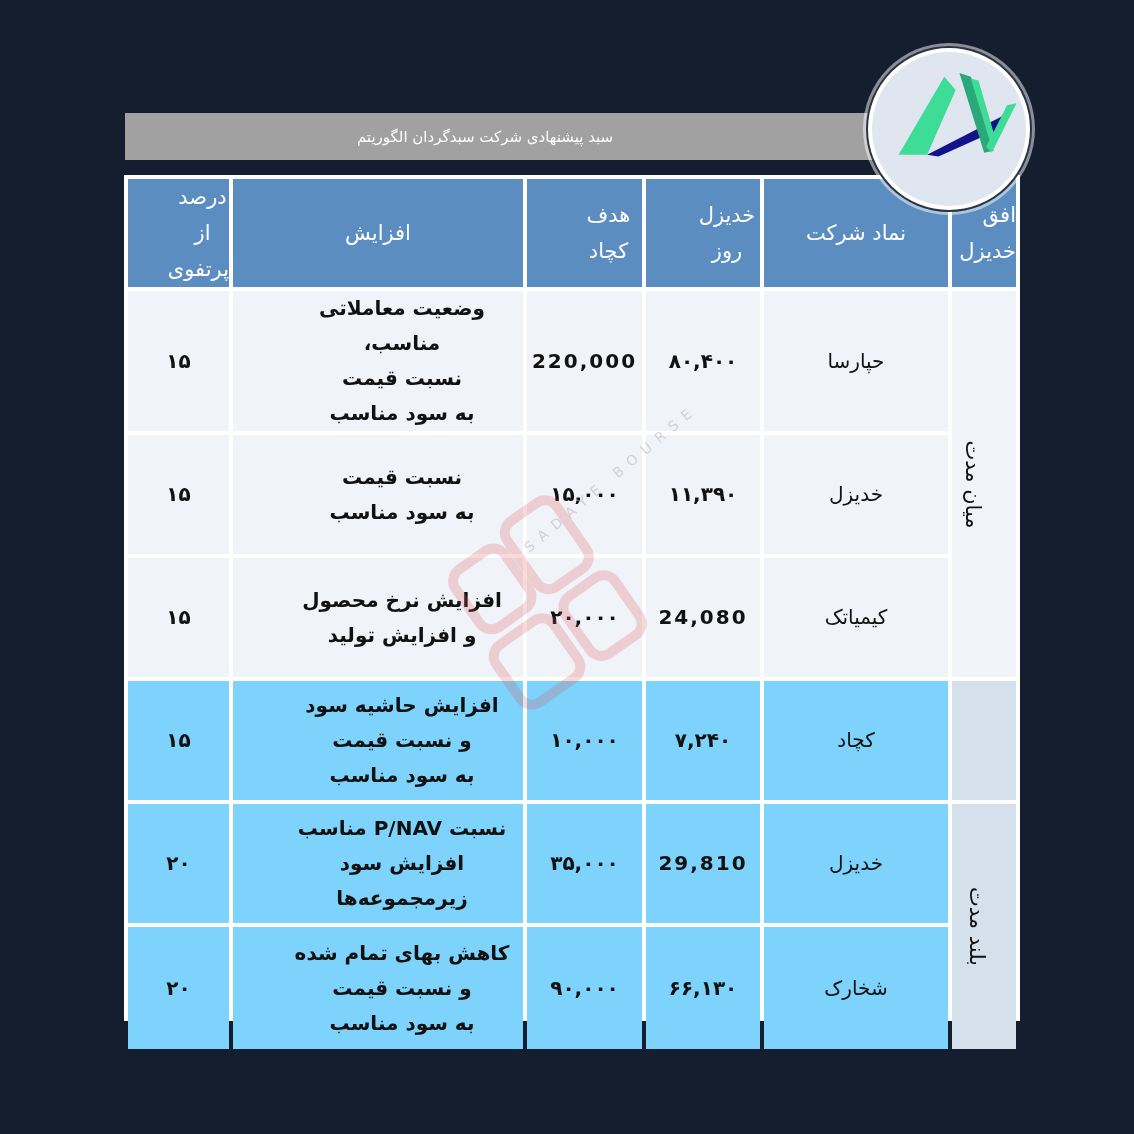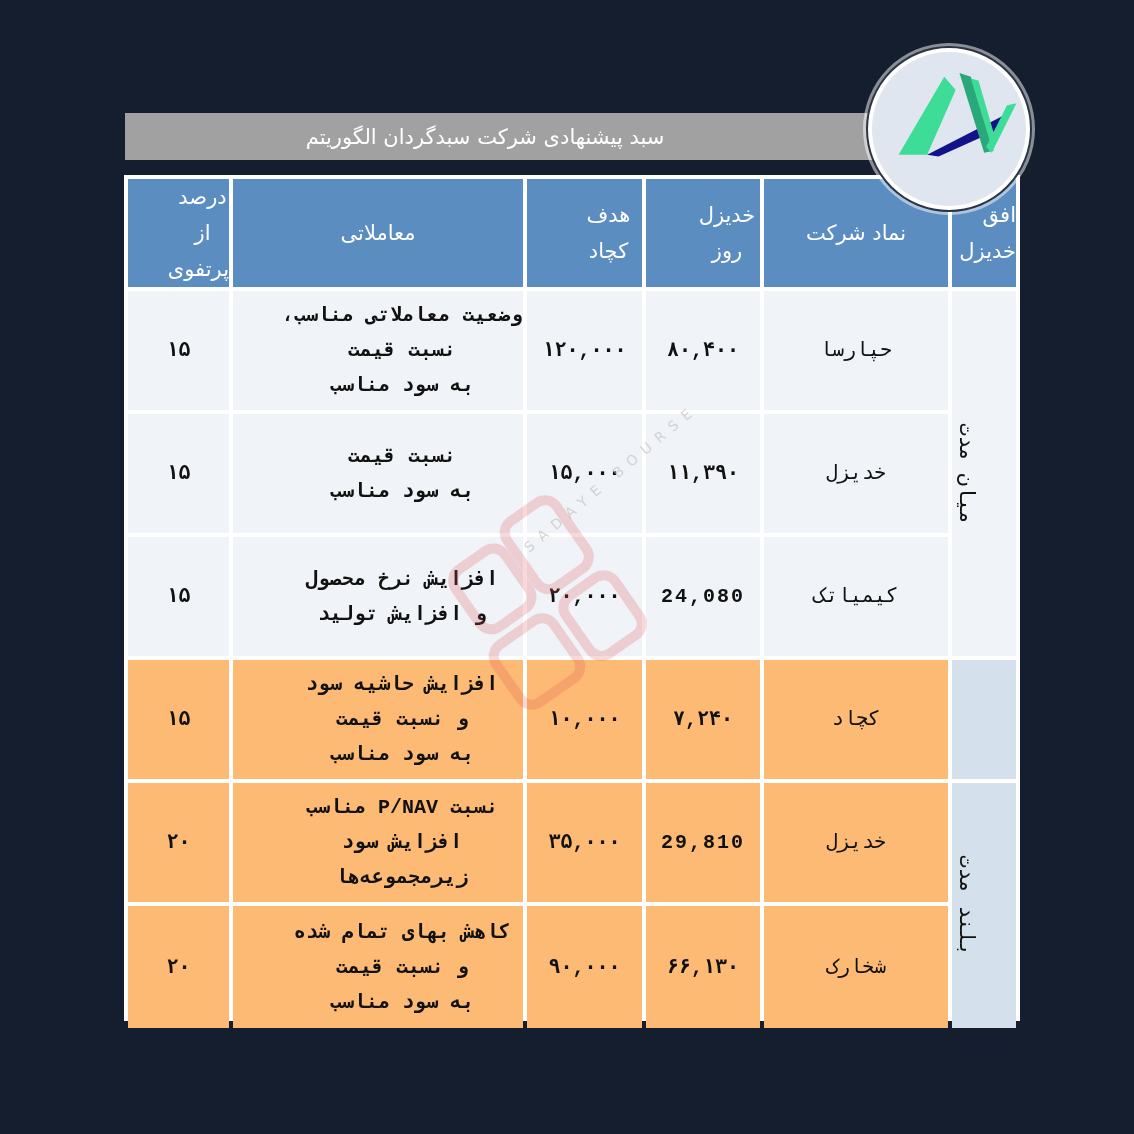--- a/index.html
+++ b/index.html
@@ -4,21 +4,21 @@
 <style>
   html, body { margin:0; padding:0; }
   body {
     width:1134px; height:1134px; background:#141e2e; position:relative; overflow:hidden;
     font-family:"DejaVu Sans", sans-serif;
   }
   .title-bar {
     position:absolute; left:125px; top:113px; width:760px; height:47px;
     background:#a1a1a1; color:#ffffff; direction:rtl;
     display:flex; align-items:center; justify-content:center;
-    font-size:21px; padding-right:40px; box-sizing:border-box;
+    font-size:15px; padding-right:40px; box-sizing:border-box;
   }
   .logo {
     position:absolute; left:868px; top:48px; width:162px; height:162px; border-radius:50%;
     background:#dfe6ef; border:4px solid #ffffff; box-sizing:border-box;
     box-shadow:0 0 0 2px #2a3444, 0 0 0 5px rgba(255,255,255,0.5);
     z-index:5; overflow:hidden;
   }
   .logo svg { width:100%; height:100%; }
   .table-wrap {
     position:absolute; left:124px; top:175px; width:896px; height:846px;
@@ -27,24 +27,24 @@
   table {
     position:absolute; left:0; top:0; width:896px; height:846px;
     border-collapse:separate; border-spacing:4px; direction:rtl; table-layout:fixed;
   }
   th {
     background:#5b8dc0; color:#ffffff; font-weight:normal; font-size:21px; line-height:36px;
     text-align:center; vertical-align:middle; padding:0;
   }
   td {
     text-align:center; vertical-align:middle; color:#111111; font-size:20px; line-height:35px;
-    font-weight:bold; padding:0;font-family:Liberation Mono, monospace;
+    font-weight:bold; padding:0;
   }
   tr.light td { background:#f0f3f8; }
-  tr.dark td { background:#fdba74; }
+  tr.dark td { background:#7dd3fc; }
   td.horizon-light { background:#f0f3f8 !important; }
   td.horizon-dark { background:#d4e1ed !important; }
   .vtext {
     display:inline-block; transform:rotate(90deg); white-space:nowrap; font-weight:normal; font-size:21px;
   }
   .num { font-weight:bold; letter-spacing:2px; direction:rtl; }
   .desc-line { display:block;padding-left:48px; }
   .watermark {
     position:absolute; left:440px; top:480px; width:230px; height:240px; pointer-events:none;
     opacity:0.22; z-index:3;
@@ -99,33 +99,33 @@
           </th>
         <th>نماد شرکت</th>
         <th>
             <span class="desc-line">خدیزل</span>
             <span class="desc-line">روز</span>
           </th>
         <th>
             <span class="desc-line">هدف</span>
             <span class="desc-line">کچاد</span>
           </th>
-        <th>معاملاتی</th>
+        <th>افزایش</th>
         <th>
             <span class="desc-line">درصد از</span>
             <span class="desc-line">پرتفوی</span>
           </th>
       </tr>
     </thead>
     <tbody>
       <tr class="light" style="height:119px">
         <td rowspan="3" class="horizon-light"><span class="vtext">میان مدت</span></td>
         <td style="font-weight:normal">حپارسا</td>
         <td class="num">۸۰,۴۰۰</td>
-        <td class="num">۱۲۰,۰۰۰</td>
+        <td class="num">220,000</td>
         <td>
             <span class="desc-line">وضعیت معاملاتی مناسب،</span>
             <span class="desc-line">نسبت قیمت</span>
             <span class="desc-line">به سود مناسب</span>
           </td>
         <td class="num">۱۵</td>
       </tr>
       <tr class="light" style="height:119px">
         <td style="font-weight:normal">خدیزل</td>
         <td class="num">۱۱,۳۹۰</td>

